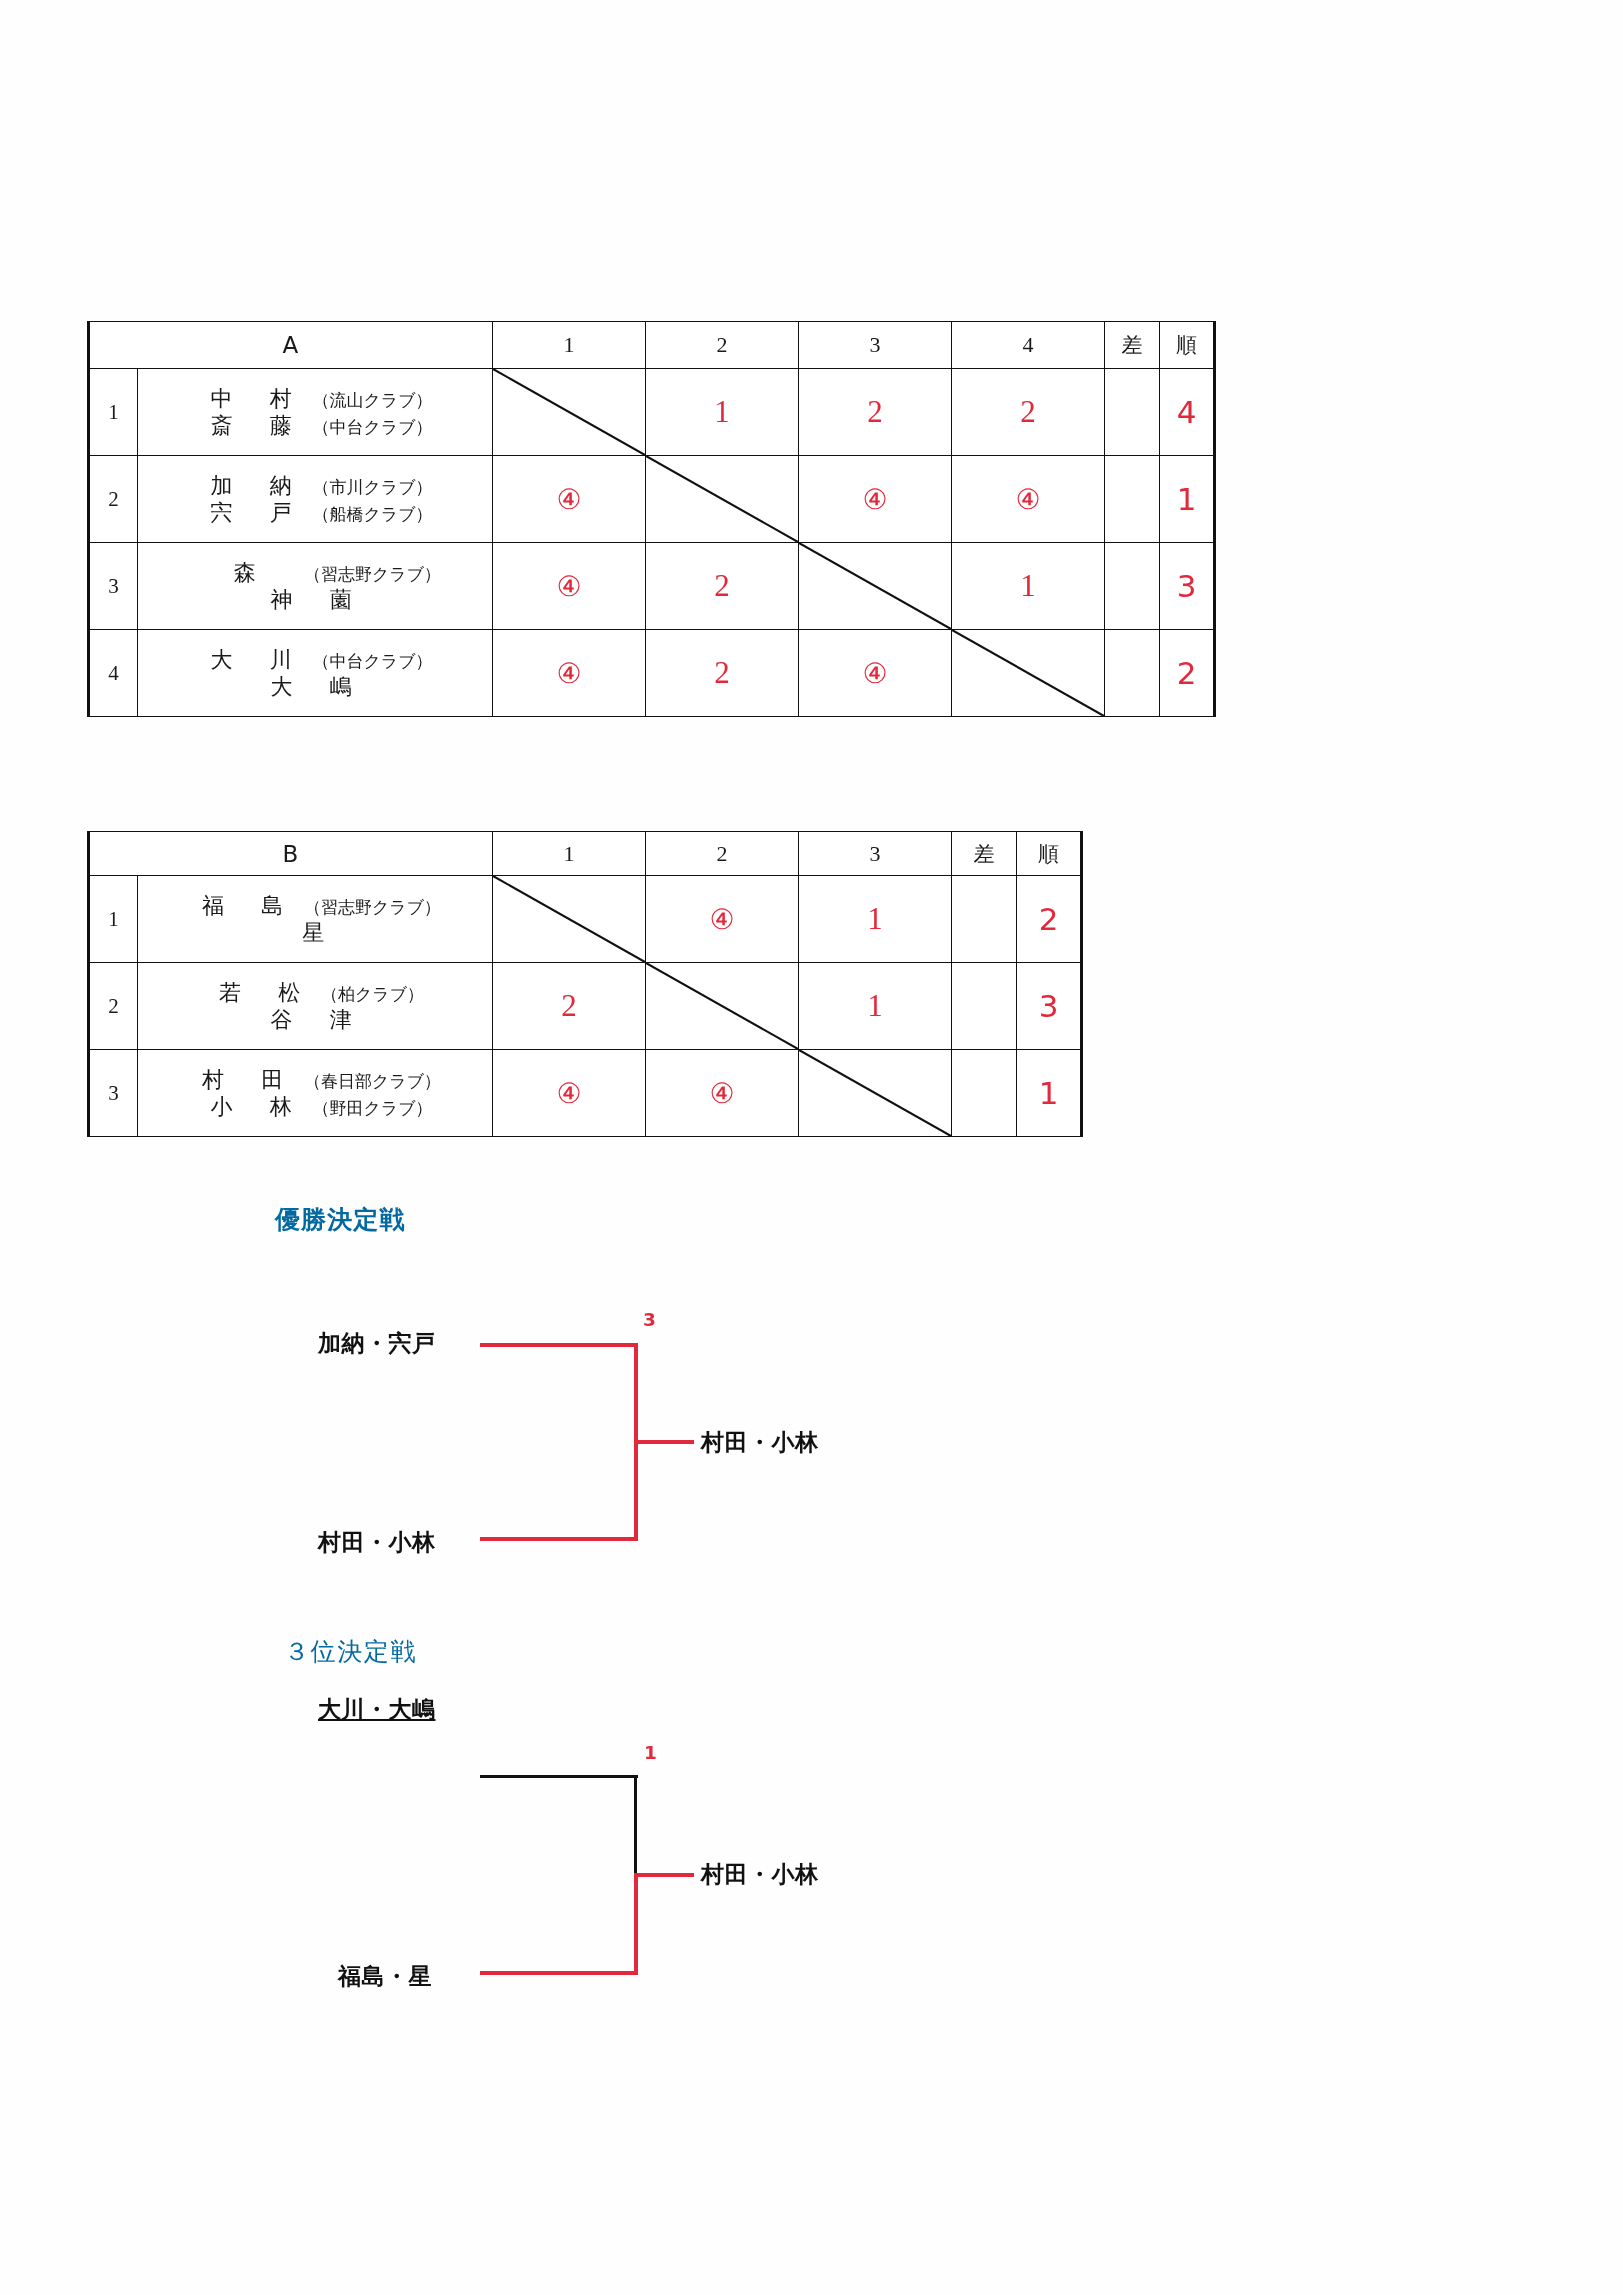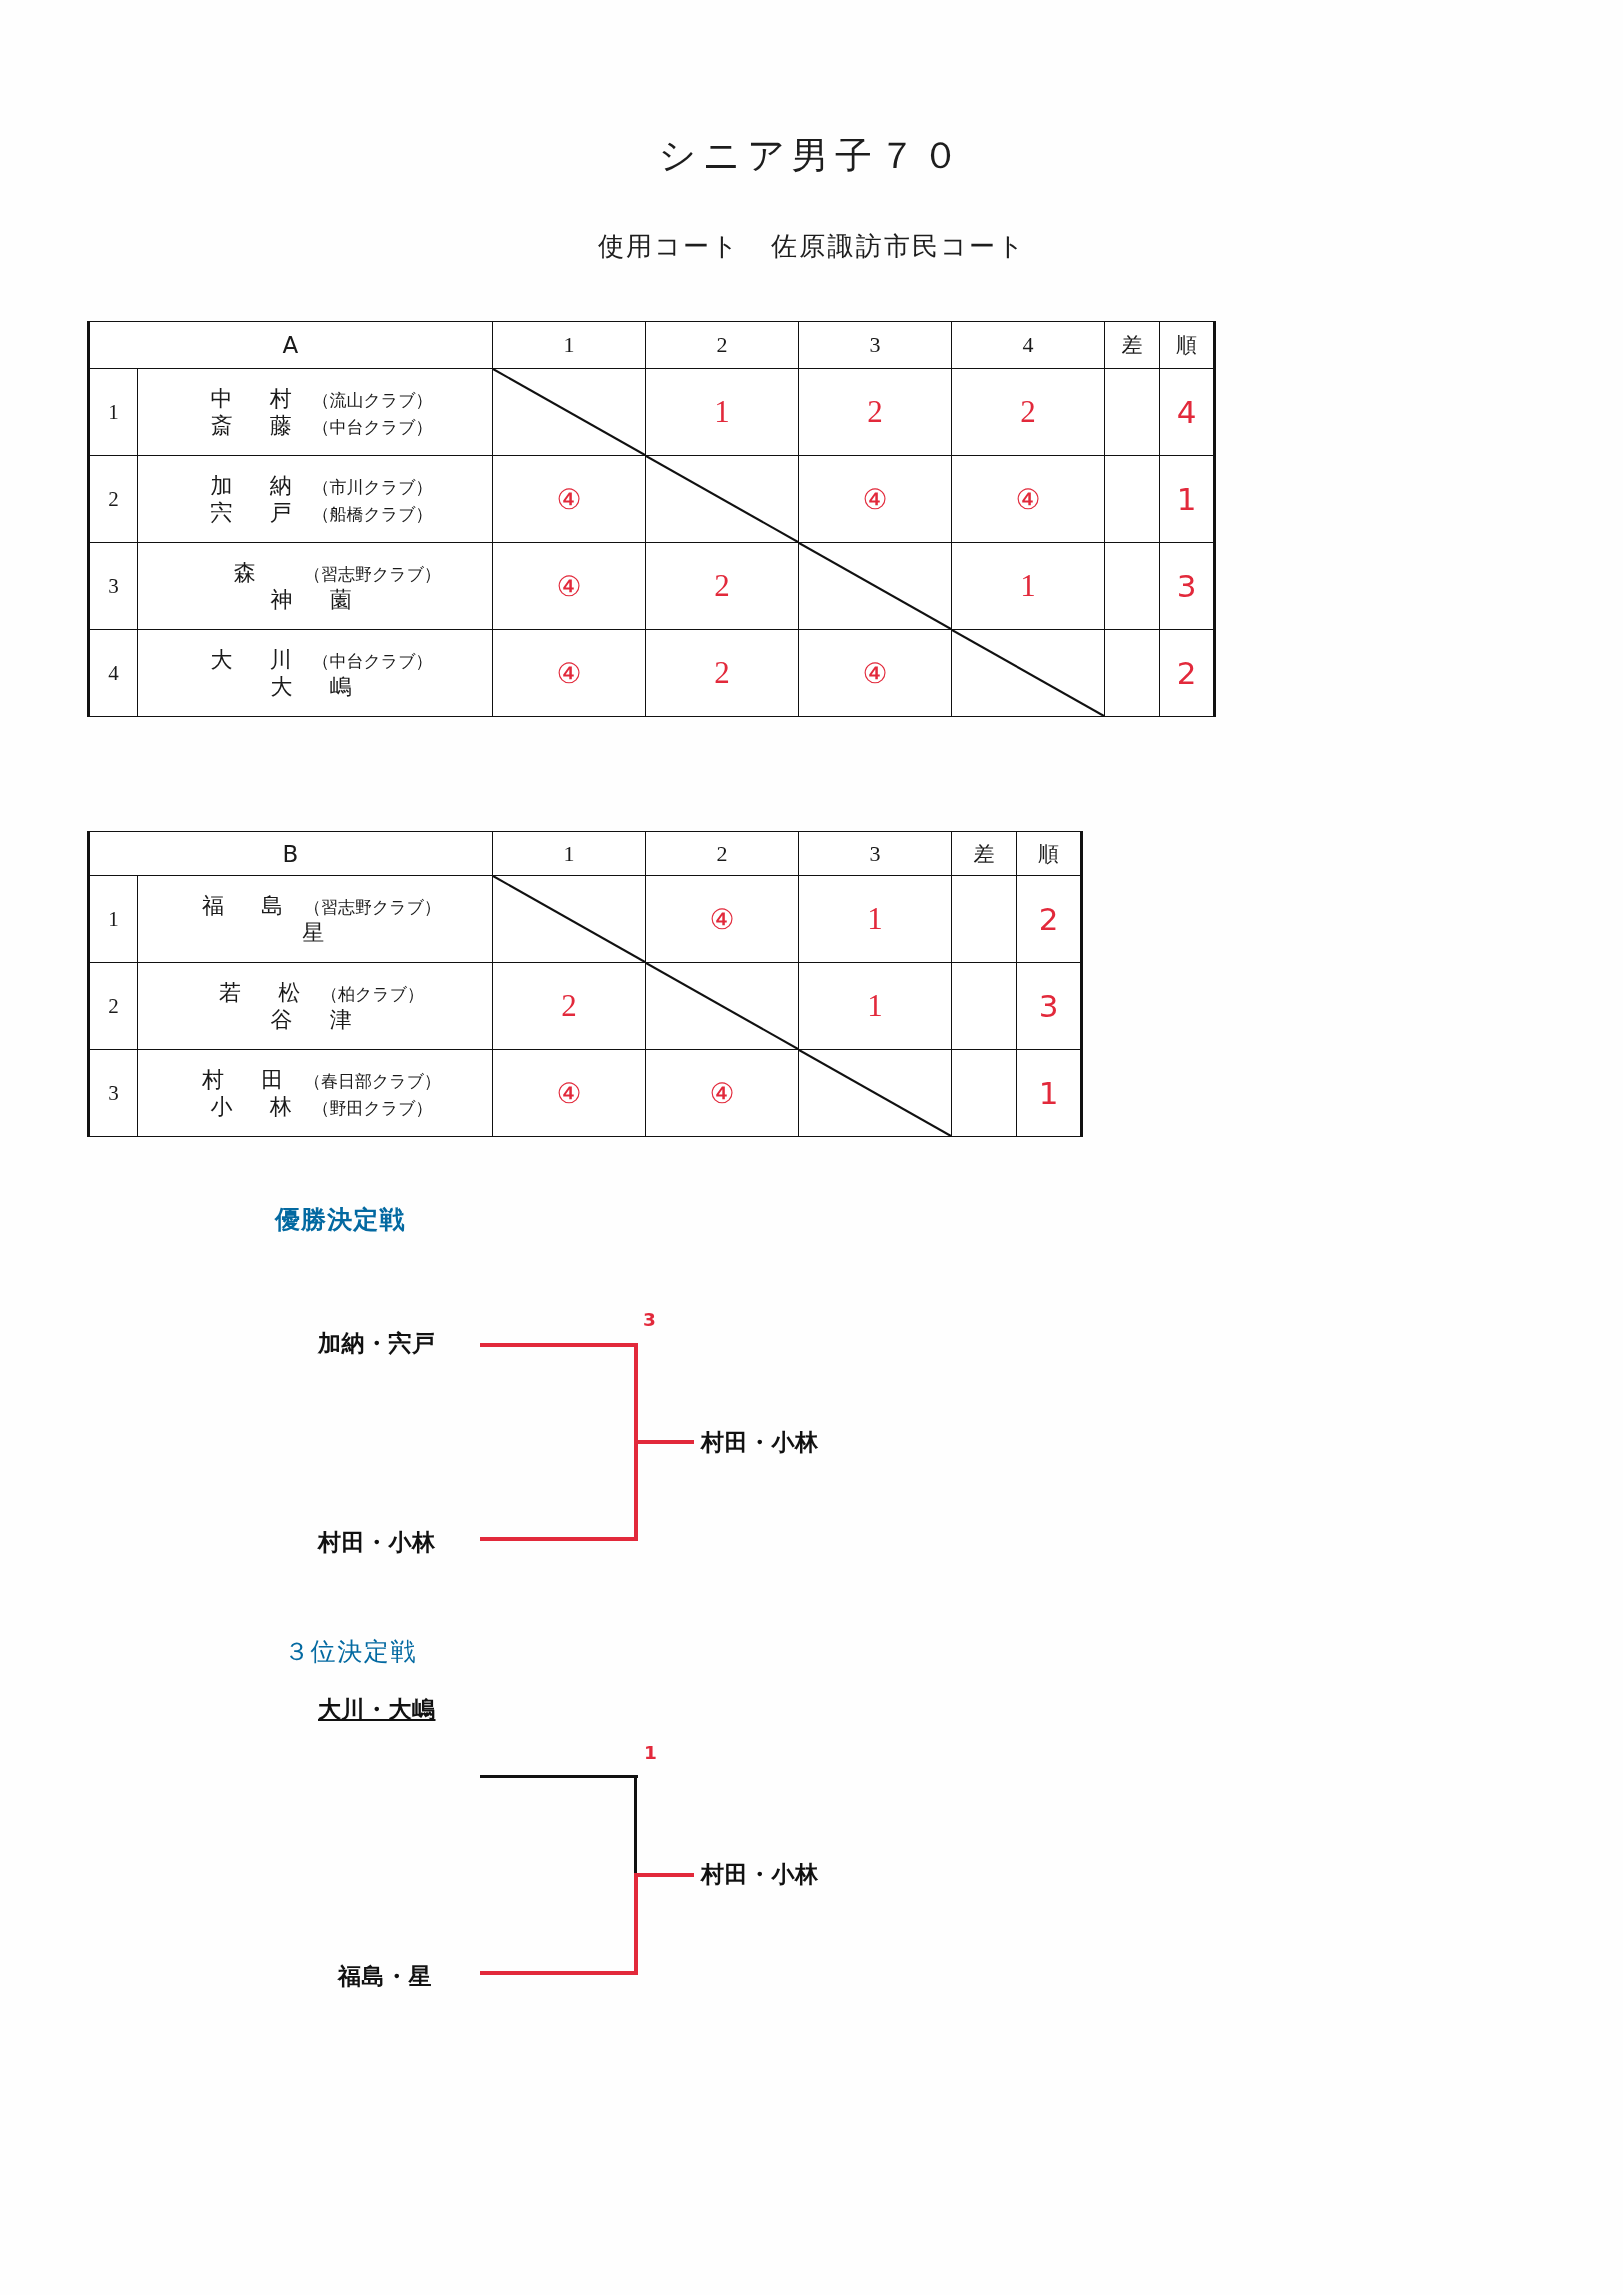--- a/index.html
+++ b/index.html
@@ -149,25 +149,21 @@
     position: absolute;
     background: #e2293b;
   }
   .ln.black { background: #111; }
 </style>
 </head>
 <body>
 
 <div class="page">
 
-  <div class="doc-title">シニア男子７０</div>
-
-  <div class="court-line">
-    <span>使用コート</span><span class="gap"></span><span>佐原諏訪市民コート</span>
-  </div>
+
 
   <table class="rr" style="top:321px; left:87px; width:1124px;">
     <colgroup>
       <col style="width:49px">
       <col style="width:355px">
       <col style="width:153px">
       <col style="width:153px">
       <col style="width:153px">
       <col style="width:153px">
       <col style="width:55px">

